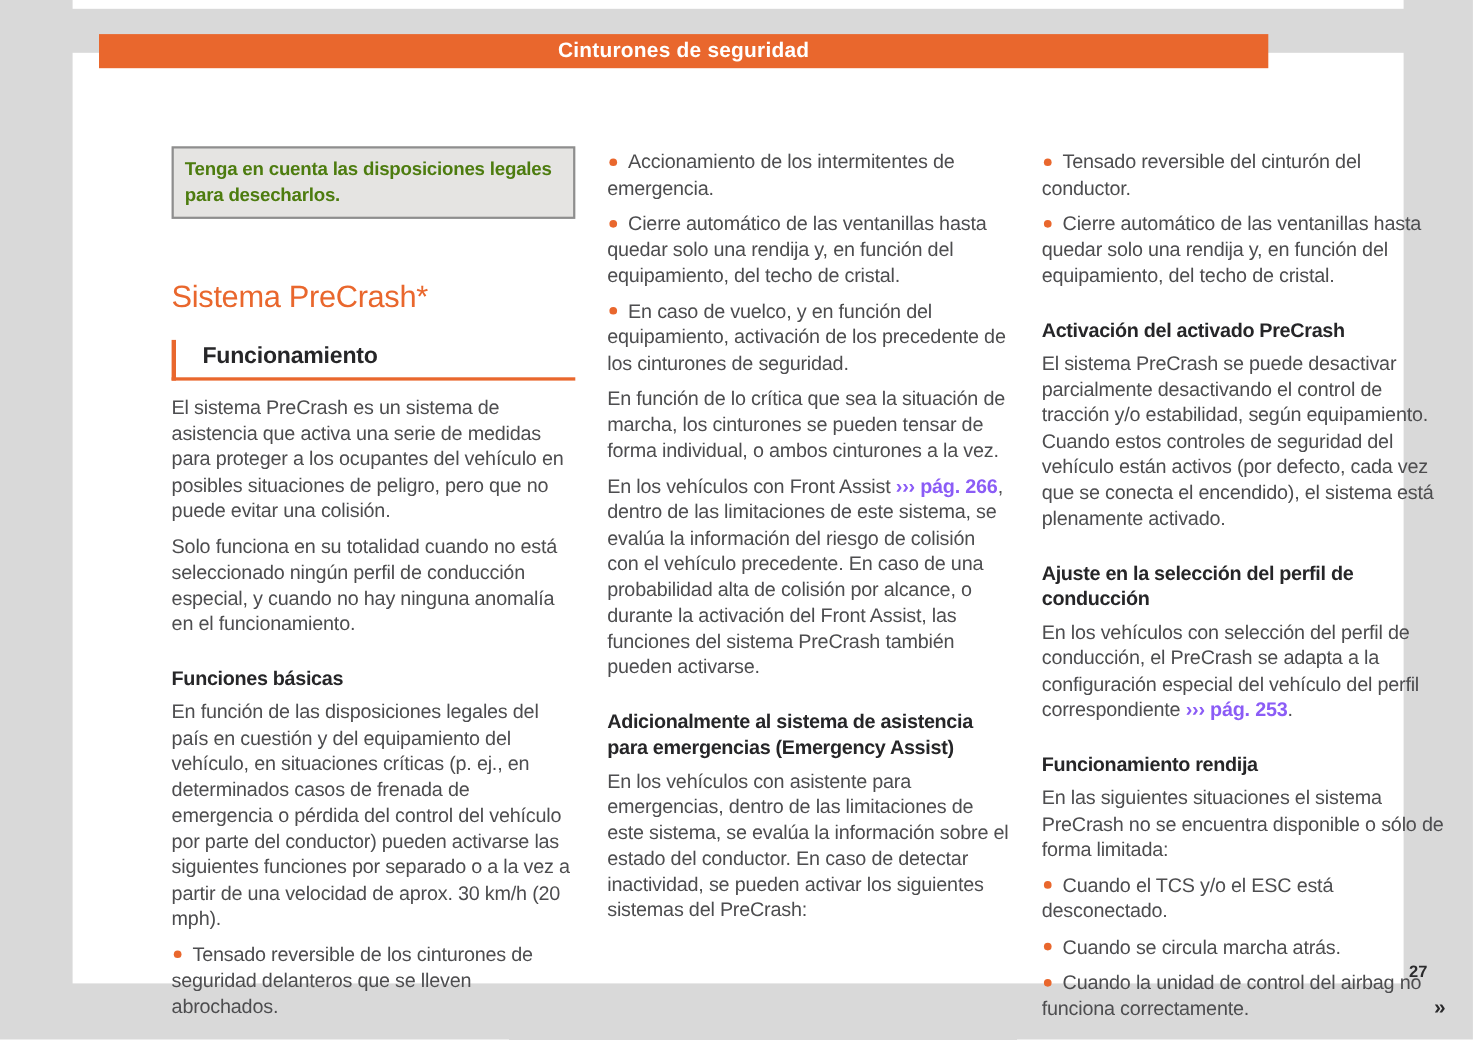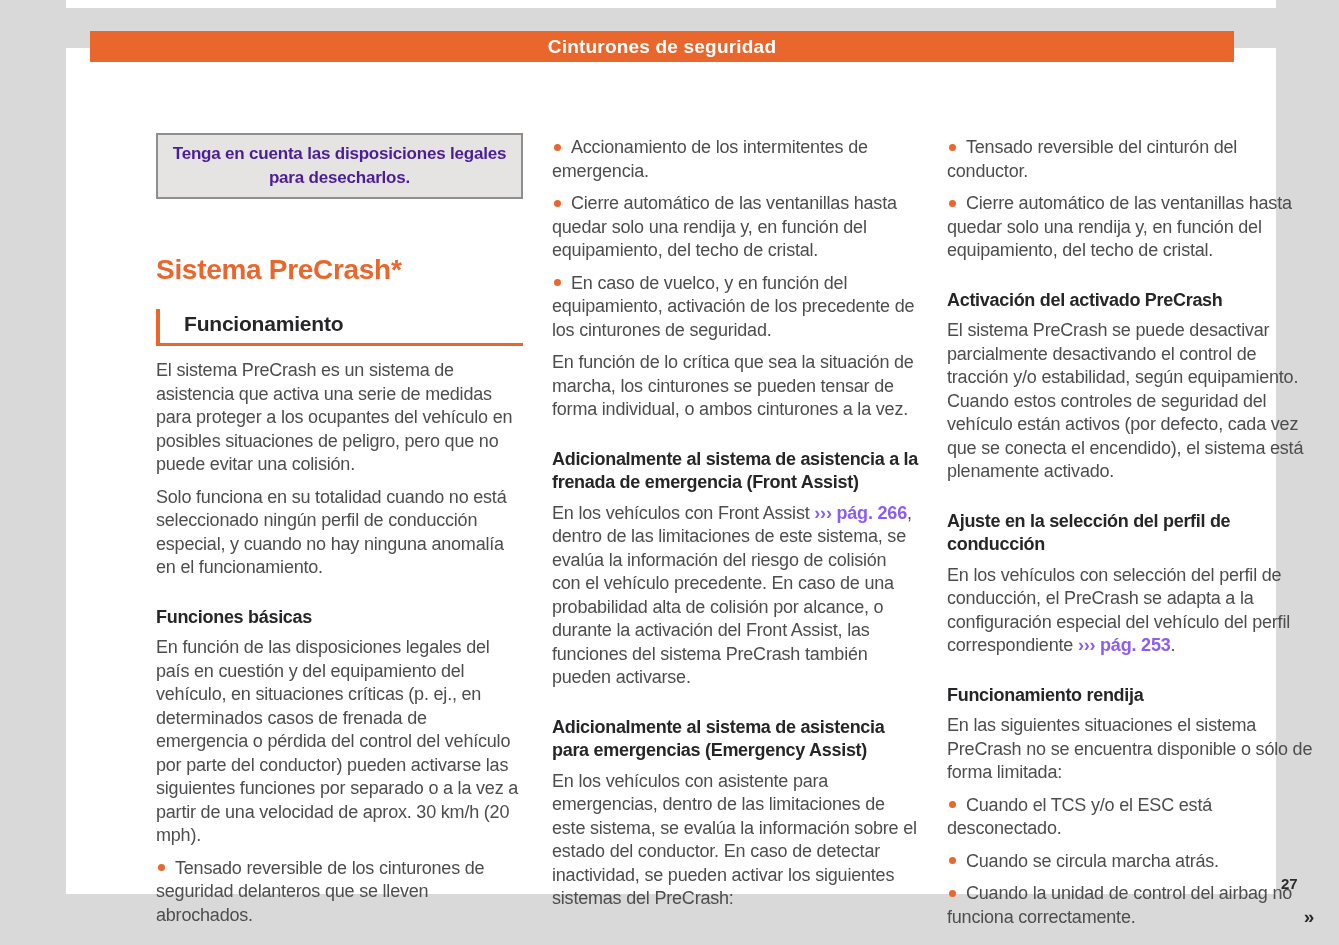--- a/index.html
+++ b/index.html
@@ -14,36 +14,35 @@
   html,body{margin:0;padding:0;}
   body{
     width:1339px;height:945px;position:relative;overflow:hidden;
     background:var(--canvas-bg);
     font-family:"Liberation Sans",sans-serif;
     -webkit-font-smoothing:antialiased;
   }
   .prev-page-strip{position:absolute;left:66px;top:0;width:1210px;height:8px;background:var(--page-bg);}
   .page{position:absolute;left:66px;top:48px;width:1210px;height:846px;background:var(--page-bg);}
   .header-bar{
-    position:absolute;left:90px;top:31px;width:1144px;height:31px;
+    position:absolute;left:90px;top:31px;width:1063px;height:31px;
     background:var(--accent);display:flex;align-items:center;justify-content:center;
   }
   .header-bar span{color:#fff;font-weight:700;font-size:19px;letter-spacing:.2px;}
   .col{position:absolute;width:367px;color:var(--body-text);font-size:18px;line-height:23.5px;letter-spacing:-0.2px;}
   .col-left{left:90px;top:85px;}
   .col-middle{left:486px;top:88px;}
   .col-right{left:881px;top:88px;}
   .note{
     background:var(--note-bg);border:2px solid var(--note-border);
-    padding:7px 10px;color:#4c1d95;font-weight:700;font-size:17px;line-height:24px;
+    padding:7px 10px;color:#4d7c0f;font-weight:700;font-size:17px;line-height:24px;
     margin:0 0 55px 0;
-    text-align:center;
   }
   .title{
-    margin:0 0 24px 0;font-size:28px;line-height:31px;font-weight:700;color:var(--accent);letter-spacing:-0.3px;
+    margin:0 0 24px 0;font-size:28px;line-height:31px;font-weight:400;color:var(--accent);letter-spacing:-0.3px;
   }
   .subtitle{
     margin:0 0 13px 0;font-size:21px;line-height:25px;font-weight:700;color:var(--heading-text);
     border-left:4px solid var(--accent);border-bottom:3px solid var(--accent);
     padding:2px 0 7px 24px;letter-spacing:-0.2px;
   }
   .h3{
     margin:26px 0 7px 0;font-size:18px;line-height:23.5px;font-weight:700;color:var(--heading-text);letter-spacing:-0.3px;
   }
   .para{margin:0 0 9px 0;}
@@ -74,21 +73,20 @@
       <p class="para"><span class="seg">Solo funciona en su totalidad cuando no está seleccionado ningún perfil de conducción especial, y cuando no hay ninguna anomalía en el funcionamiento.</span></p>
       <h3 class="h3"><span class="seg">Funciones básicas</span></h3>
       <p class="para"><span class="seg">En función de las disposiciones legales del país en cuestión y del equipamiento del vehículo, en situaciones críticas (p. ej., en determinados casos de frenada de emergencia o pérdida del control del vehículo por parte del conductor) pueden activarse las siguientes funciones por separado o a la vez a partir de una velocidad de aprox. 30 km/h (20 mph).</span></p>
       <p class="para bullet"><span class="dot"></span><span class="seg">Tensado reversible de los cinturones de seguridad delanteros que se lleven abrochados.</span></p>
     </div>
   <div class="col col-middle">
       <p class="para bullet"><span class="dot"></span><span class="seg">Accionamiento de los intermitentes de emergencia.</span></p>
       <p class="para bullet"><span class="dot"></span><span class="seg">Cierre automático de las ventanillas hasta quedar solo una rendija y, en función del equipamiento, del techo de cristal.</span></p>
       <p class="para bullet"><span class="dot"></span><span class="seg">En caso de vuelco, y en función del equipamiento, activación de los precedente de los cinturones de seguridad.</span></p>
       <p class="para"><span class="seg">En función de lo crítica que sea la situación de marcha, los cinturones se pueden tensar de forma individual, o ambos cinturones a la vez.</span></p>
-      <h3 class="h3"><span class="seg">Adicionalmente al sistema de asistencia a la frenada de emergencia (Front Assist)</span></h3>
       <p class="para"><span class="seg">En los vehículos con Front Assist </span><span class="ref">››› pág. 266</span><span class="seg">, dentro de las limitaciones de este sistema, se evalúa la información del riesgo de colisión con el vehículo precedente. En caso de una probabilidad alta de colisión por alcance, o durante la activación del Front Assist, las funciones del sistema PreCrash también pueden activarse.</span></p>
       <h3 class="h3"><span class="seg">Adicionalmente al sistema de asistencia para emergencias (Emergency Assist)</span></h3>
       <p class="para"><span class="seg">En los vehículos con asistente para emergencias, dentro de las limitaciones de este sistema, se evalúa la información sobre el estado del conductor. En caso de detectar inactividad, se pueden activar los siguientes sistemas del PreCrash:</span></p>
     </div>
   <div class="col col-right">
       <p class="para bullet"><span class="dot"></span><span class="seg">Tensado reversible del cinturón del conductor.</span></p>
       <p class="para bullet"><span class="dot"></span><span class="seg">Cierre automático de las ventanillas hasta quedar solo una rendija y, en función del equipamiento, del techo de cristal.</span></p>
       <h3 class="h3"><span class="seg">Activación del activado PreCrash</span></h3>
       <p class="para"><span class="seg">El sistema PreCrash se puede desactivar parcialmente desactivando el control de tracción y/o estabilidad, según equipamiento. Cuando estos controles de seguridad del vehículo están activos (por defecto, cada vez que se conecta el encendido), el sistema está plenamente activado.</span></p>
       <h3 class="h3"><span class="seg">Ajuste en la selección del perfil de conducción</span></h3>

